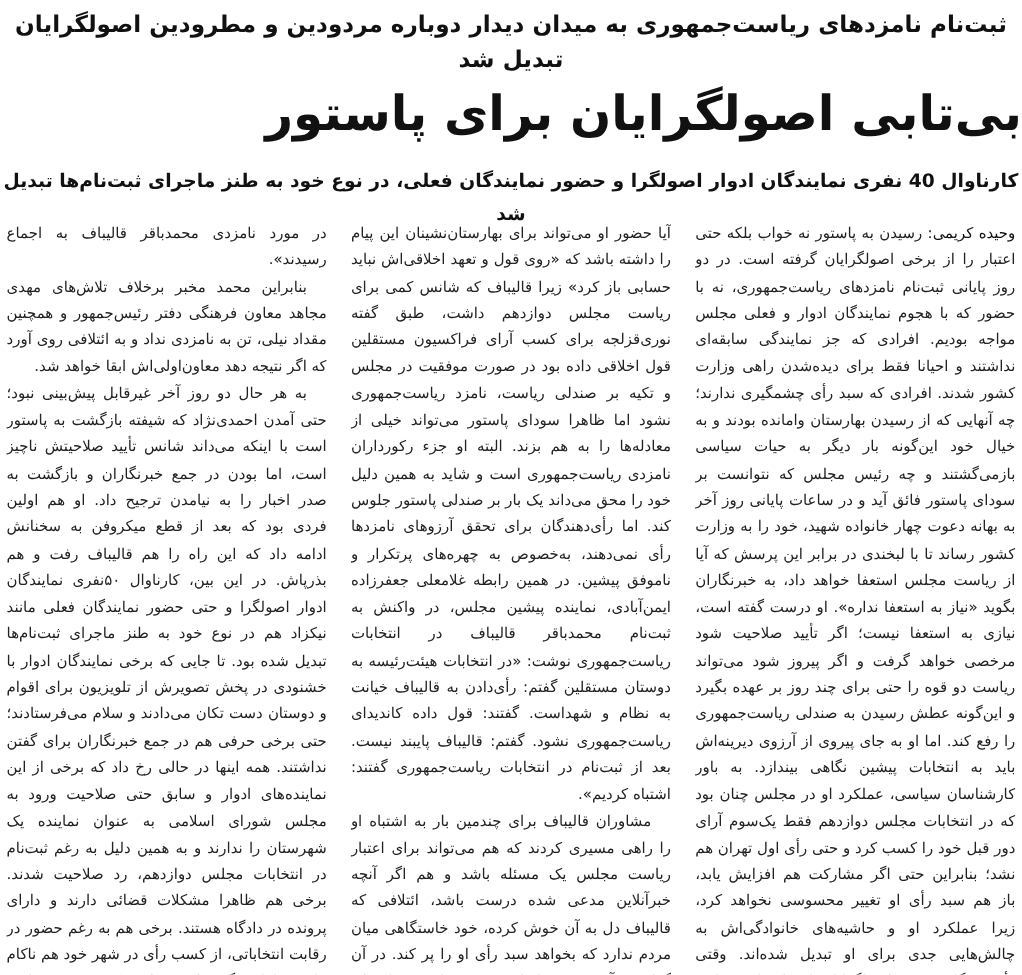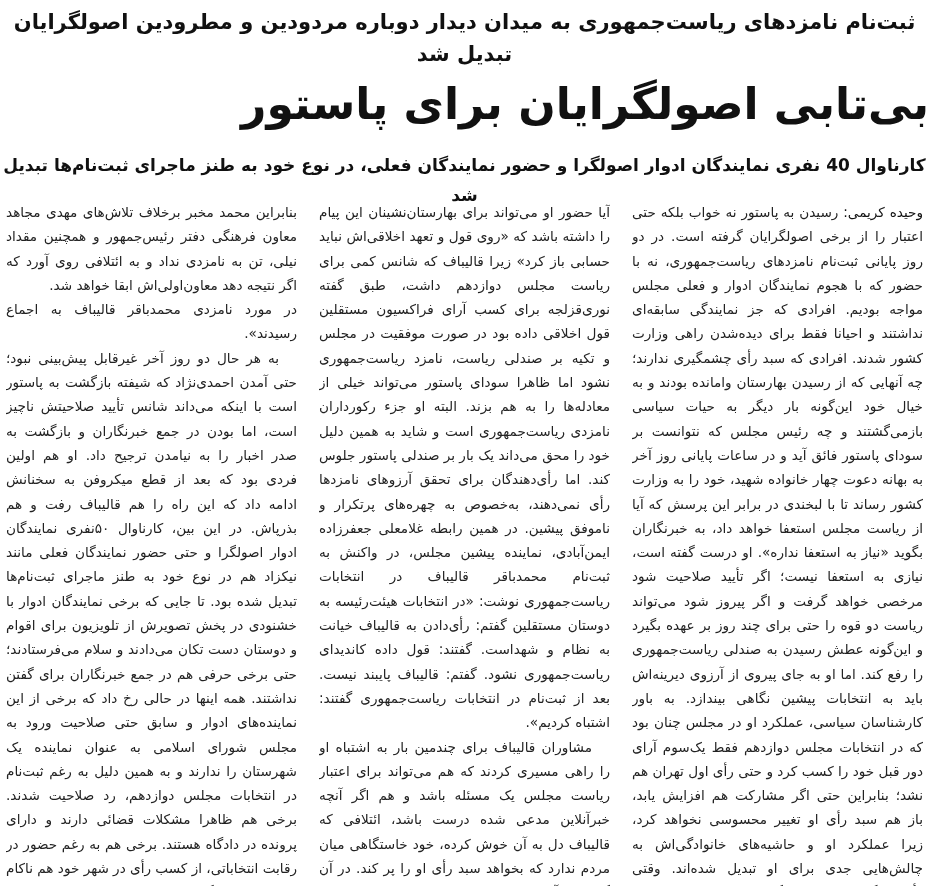--- a/index.html
+++ b/index.html
@@ -47,18 +47,18 @@
   <div class="columns">
     <div class="col">
       <p><span class="byline">وحیده کریمی:</span> <span>رسیدن به پاستور نه خواب بلکه حتی اعتبار را از برخی اصولگرایان گرفته است. در دو روز پایانی ثبت‌نام نامزدهای ریاست‌جمهوری، نه با حضور که با هجوم نمایندگان ادوار و فعلی مجلس مواجه بودیم. افرادی که جز نمایندگی سابقه‌ای نداشتند و احیانا فقط برای دیده‌شدن راهی وزارت کشور شدند. افرادی که سبد رأی چشمگیری ندارند؛ چه آنهایی که از رسیدن بهارستان وامانده بودند و به خیال خود این‌گونه بار دیگر به حیات سیاسی بازمی‌گشتند و چه رئیس مجلس که نتوانست بر سودای پاستور فائق آید و در ساعات پایانی روز آخر به بهانه دعوت چهار خانواده شهید، خود را به وزارت کشور رساند تا با لبخندی در برابر این پرسش که آیا از ریاست مجلس استعفا خواهد داد، به خبرنگاران بگوید «نیاز به استعفا نداره». او درست گفته است، نیازی به استعفا نیست؛ اگر تأیید صلاحیت شود مرخصی خواهد گرفت و اگر پیروز شود می‌تواند ریاست دو قوه را حتی برای چند روز بر عهده بگیرد و این‌گونه عطش رسیدن به صندلی ریاست‌جمهوری را رفع کند. اما او به جای پیروی از آرزوی دیرینه‌اش باید به انتخابات پیشین نگاهی بیندازد. به باور کارشناسان سیاسی، عملکرد او در مجلس چنان بود که در انتخابات مجلس دوازدهم فقط یک‌سوم آرای دور قبل خود را کسب کرد و حتی رأی اول تهران هم نشد؛ بنابراین حتی اگر مشارکت هم افزایش یابد، باز هم سبد رأی او تغییر محسوسی نخواهد کرد، زیرا عملکرد او و حاشیه‌های خانوادگی‌اش به چالش‌هایی جدی برای او تبدیل شده‌اند. وقتی رأی‌دهندگان سنتی اصولگرایان او را برای مجلس مناسب ندیدند، برای ریاست‌جمهوری چگونه برخواهند گزید؟</span></p>
 
     </div>
     <div class="col">
       <p>آیا حضور او می‌تواند برای بهارستان‌نشینان این پیام را داشته باشد که «روی قول و تعهد اخلاقی‌اش نباید حسابی باز کرد» زیرا قالیباف که شانس کمی برای ریاست مجلس دوازدهم داشت، طبق گفته نوری‌قزلجه برای کسب آرای فراکسیون مستقلین قول اخلاقی داده بود در صورت موفقیت در مجلس و تکیه بر صندلی ریاست، نامزد ریاست‌جمهوری نشود اما ظاهرا سودای پاستور می‌تواند خیلی از معادله‌ها را به هم بزند. البته او جزء رکورداران نامزدی ریاست‌جمهوری است و شاید به همین دلیل خود را محق می‌داند یک بار بر صندلی پاستور جلوس کند. اما رأی‌دهندگان برای تحقق آرزوهای نامزدها رأی نمی‌دهند، به‌خصوص به چهره‌های پرتکرار و ناموفق پیشین. در همین رابطه غلامعلی جعفرزاده ایمن‌آبادی، نماینده پیشین مجلس، در واکنش به ثبت‌نام محمدباقر قالیباف در انتخابات ریاست‌جمهوری نوشت: «در انتخابات هیئت‌رئیسه به دوستان مستقلین گفتم: رأی‌دادن به قالیباف خیانت به نظام و شهداست. گفتند: قول داده کاندیدای ریاست‌جمهوری نشود. گفتم: قالیباف پایبند نیست. بعد از ثبت‌نام در انتخابات ریاست‌جمهوری گفتند: اشتباه کردیم».</p>
       <p>مشاوران قالیباف برای چندمین بار به اشتباه او را راهی مسیری کردند که هم می‌تواند برای اعتبار ریاست مجلس یک مسئله باشد و هم اگر آنچه خبرآنلاین مدعی شده درست باشد، ائتلافی که قالیباف دل به آن خوش کرده، خود خاستگاهی میان مردم ندارد که بخواهد سبد رأی او را پر کند. در آن گزارش آمده «بر اساس شنیده‌ها در جلسه‌ای کم‌سابقه که میان محمد مخبر، محسن رضایی و محمدباقر قالیباف برگزار شد، این سه چهره ارشد جریان اصولگرا</p>
     </div>
     <div class="col">
+      <p style="text-indent:0">در مورد نامزدی محمدباقر قالیباف به اجماع رسیدند».</p>
       <p>بنابراین محمد مخبر برخلاف تلاش‌های مهدی مجاهد معاون فرهنگی دفتر رئیس‌جمهور و همچنین مقداد نیلی، تن به نامزدی نداد و به ائتلافی روی آورد که اگر نتیجه دهد معاون‌اولی‌اش ابقا خواهد شد.</p>
-      <p style="text-indent:0">در مورد نامزدی محمدباقر قالیباف به اجماع رسیدند».</p>
       <p>به هر حال دو روز آخر غیرقابل پیش‌بینی نبود؛ حتی آمدن احمدی‌نژاد که شیفته بازگشت به پاستور است با اینکه می‌داند شانس تأیید صلاحیتش ناچیز است، اما بودن در جمع خبرنگاران و بازگشت به صدر اخبار را به نیامدن ترجیح داد. او هم اولین فردی بود که بعد از قطع میکروفن به سخنانش ادامه داد که این راه را هم قالیباف رفت و هم بذرپاش. در این بین، کارناوال ۵۰نفری نمایندگان ادوار اصولگرا و حتی حضور نمایندگان فعلی مانند نیکزاد هم در نوع خود به طنز ماجرای ثبت‌نام‌ها تبدیل شده بود. تا جایی که برخی نمایندگان ادوار با خشنودی در پخش تصویرش از تلویزیون برای اقوام و دوستان دست تکان می‌دادند و سلام می‌فرستادند؛ حتی برخی حرفی هم در جمع خبرنگاران برای گفتن نداشتند. همه اینها در حالی رخ داد که برخی از این نماینده‌های ادوار و سابق حتی صلاحیت ورود به مجلس شورای اسلامی به عنوان نماینده یک شهرستان را ندارند و به همین دلیل به رغم ثبت‌نام در انتخابات مجلس دوازدهم، رد صلاحیت شدند. برخی هم ظاهرا مشکلات قضائی دارند و دارای پرونده در دادگاه هستند. برخی هم به رغم حضور در رقابت انتخاباتی، از کسب رأی در شهر خود هم ناکام ماندند، اما همگی راهی وزارت کشور شدند تا در پس‌زمینه حضور آنان، روند ثبت‌نام نامزدهای ریاست‌جمهوری به سخره گرفته شود. وزرا و اعضای کابینه دولت احمدی‌نژاد هم پرتلاش بودند و یکی پس از دیگری راهی وزارت کشور شدند. همه اینها در حالی بود که این پرسش به طور جدی مطرح می‌شود که آیا این افراد شانسی برای تأیید صلاحیت در شورای نگهبان دارند؟</p>
     </div>
   </div>
 </div>
 
 </body></html>

